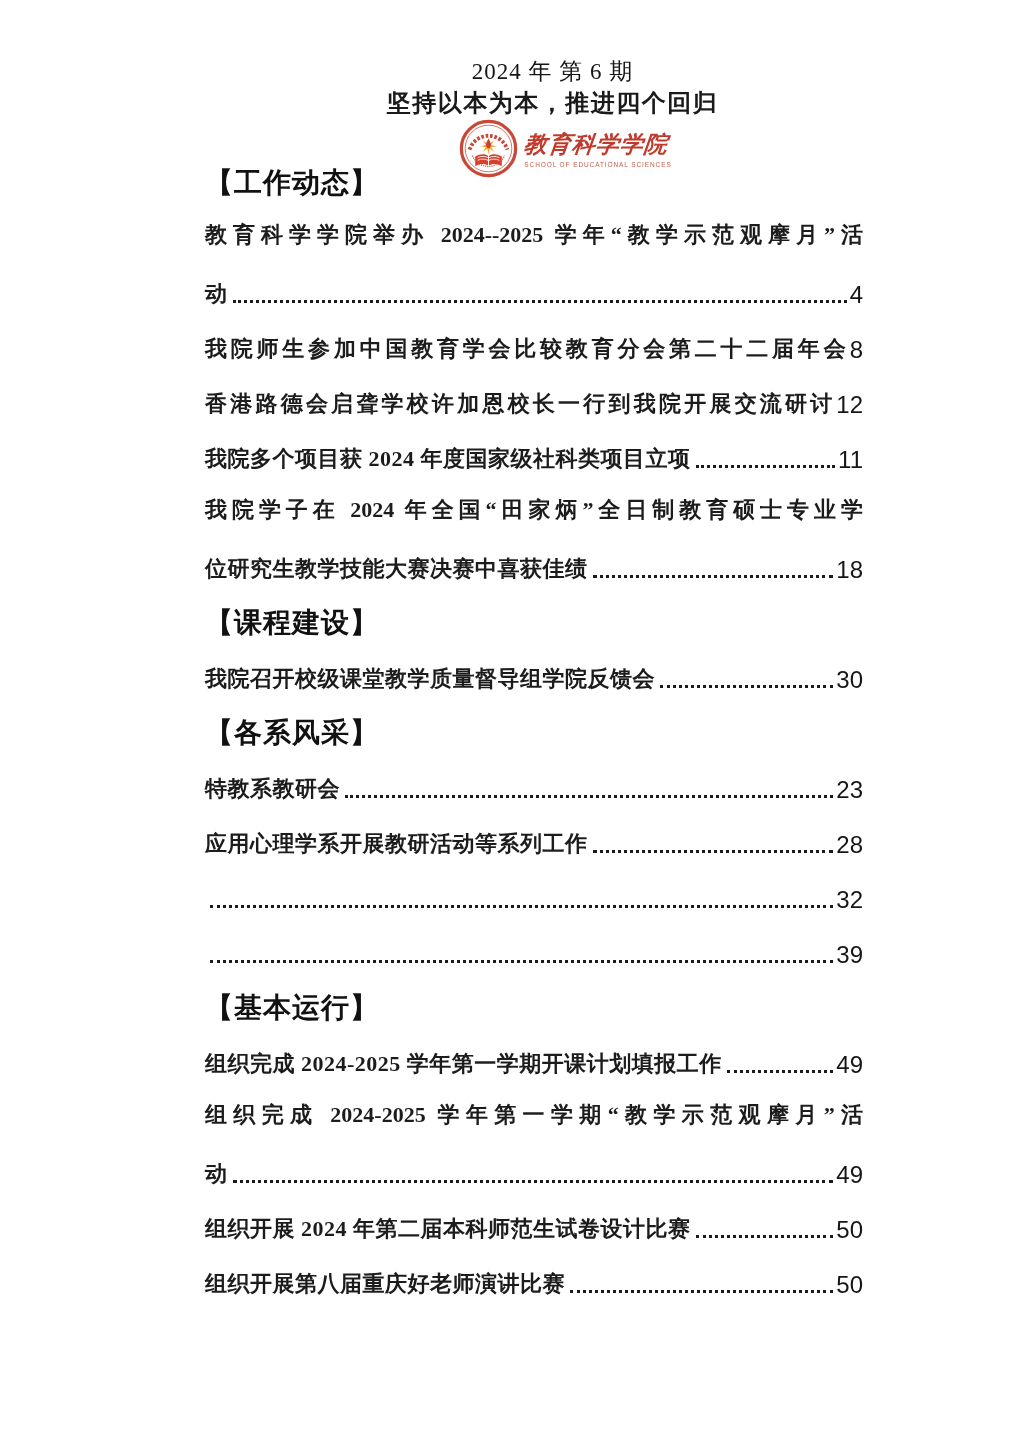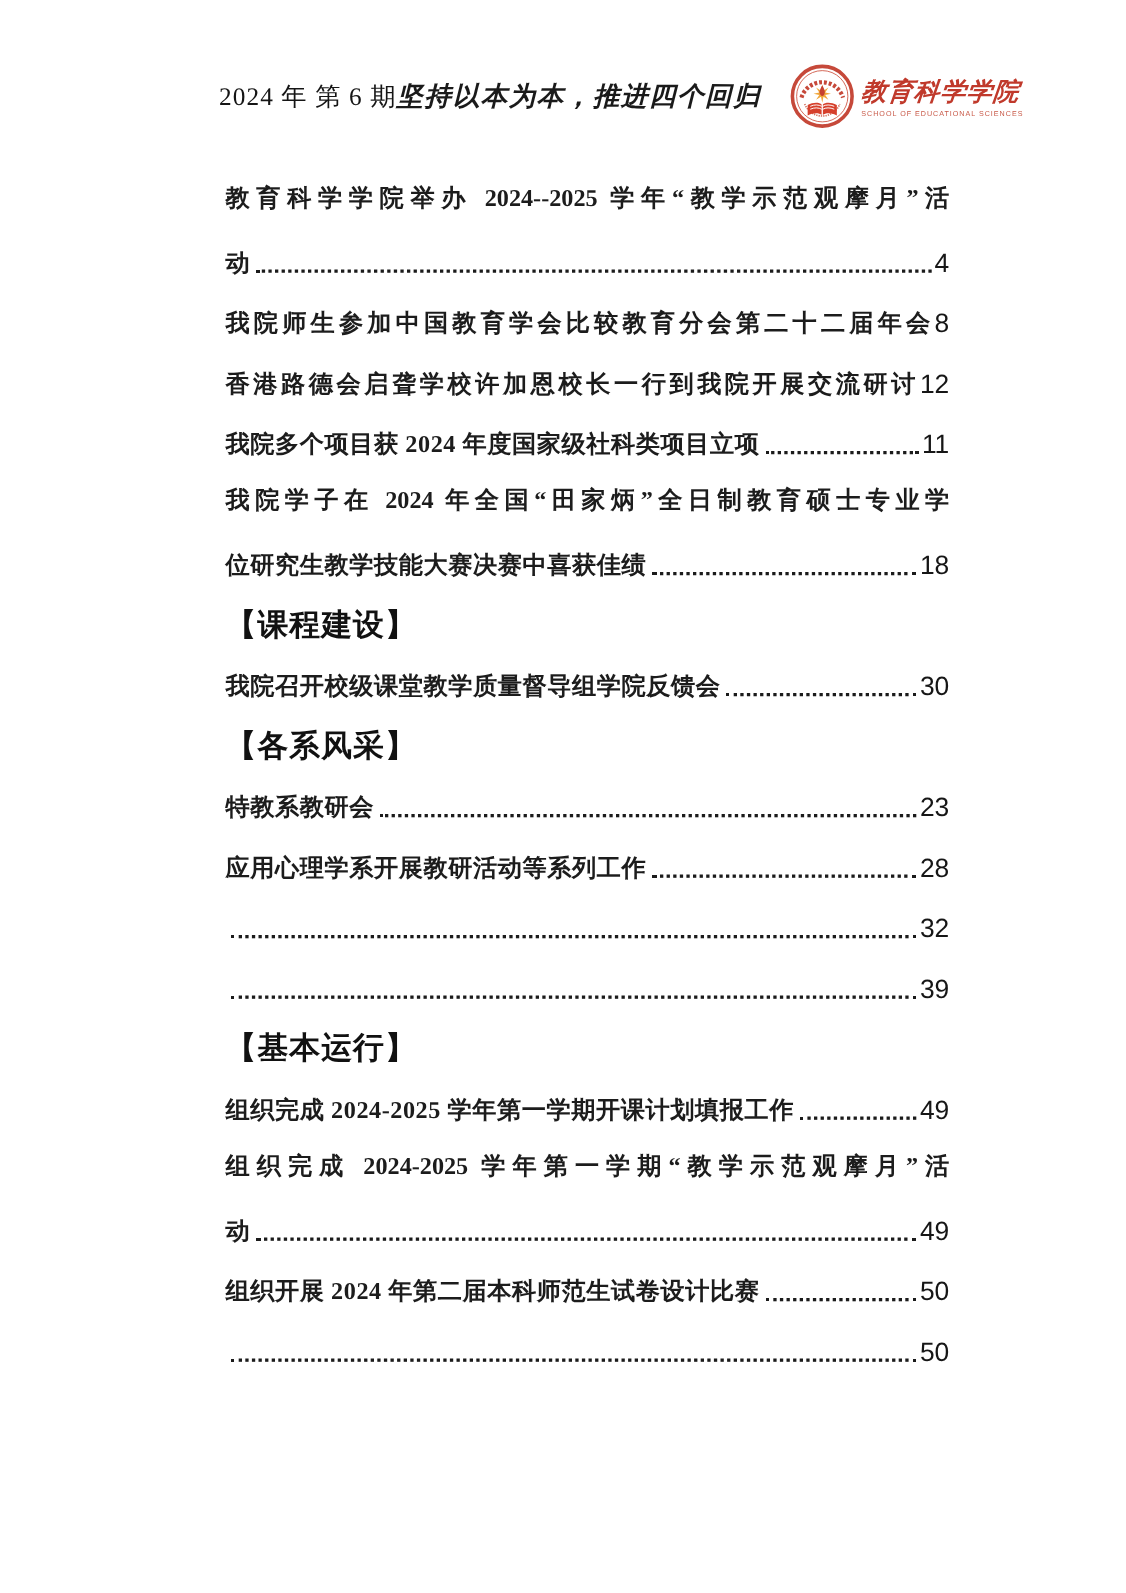--- a/index.html
+++ b/index.html
@@ -8,28 +8,28 @@
     width:1024px; height:1448px;
     position:relative;
     font-family:"Liberation Serif", serif;
     color:#1c1c1c;
     overflow:hidden;
   }
   
   .header {
     position:absolute; top:56px; left:199px; right:118px;
     height:62px;
-    display:flex; align-items:center;
+    display:flex; align-items:center;flex-direction:column;
   }
   .issue {
     font-size:23px; letter-spacing:1px; color:#151515;
     white-space:nowrap;
   }
   .slogan {
-    font-size:24px; font-style:italic; font-weight:600;
+    font-size:24px; font-weight:600;
     letter-spacing:1.5px; color:#1a1a1a; white-space:nowrap;
   }
   .logo {
     margin-left:26px;
     display:flex; align-items:center; gap:6px;
   }
   .logo-emblem { width:59px; height:59px; flex:0 0 auto; }
   .logo-text { display:flex; flex-direction:column; align-items:flex-start; }
   .logo-cn {
     font-size:23px; font-weight:900; font-style:italic;
@@ -113,20 +113,23 @@
       <line x1="50" y1="62" x2="50" y2="79" stroke="#ffffff" stroke-width="1.4"></line>
     </svg>
     <div class="logo-text">
       <span class="logo-cn">教育科学学院</span>
       <span class="logo-en">SCHOOL OF EDUCATIONAL SCIENCES</span>
     </div>
   </div>
 </div>
 
 <div class="toc">
+    <div class="row section">
+      <span class="txt">【工作动态】</span>
+    </div>
     <div class="row wrap">
       <span class="txt">教育科学学院举办 2024--2025 学年“教学示范观摩月”活</span>
     </div>
     <div class="row entry">
       <span class="txt">动</span>
       <div class="dots"></div>
       <span class="page">4</span>
     </div>
     <div class="row entry">
       <span class="txt stretch">我院师生参加中国教育学会比较教育分会第二十二届年会</span>
@@ -195,16 +198,17 @@
       <span class="txt">动</span>
       <div class="dots"></div>
       <span class="page">49</span>
     </div>
     <div class="row entry">
       <span class="txt">组织开展 2024 年第二届本科师范生试卷设计比赛</span>
       <div class="dots"></div>
       <span class="page">50</span>
     </div>
     <div class="row entry">
+      <span class="txt">组织开展第八届重庆好老师演讲比赛</span>
       <div class="dots"></div>
       <span class="page">50</span>
     </div>
   </div>
 
 </body></html>

